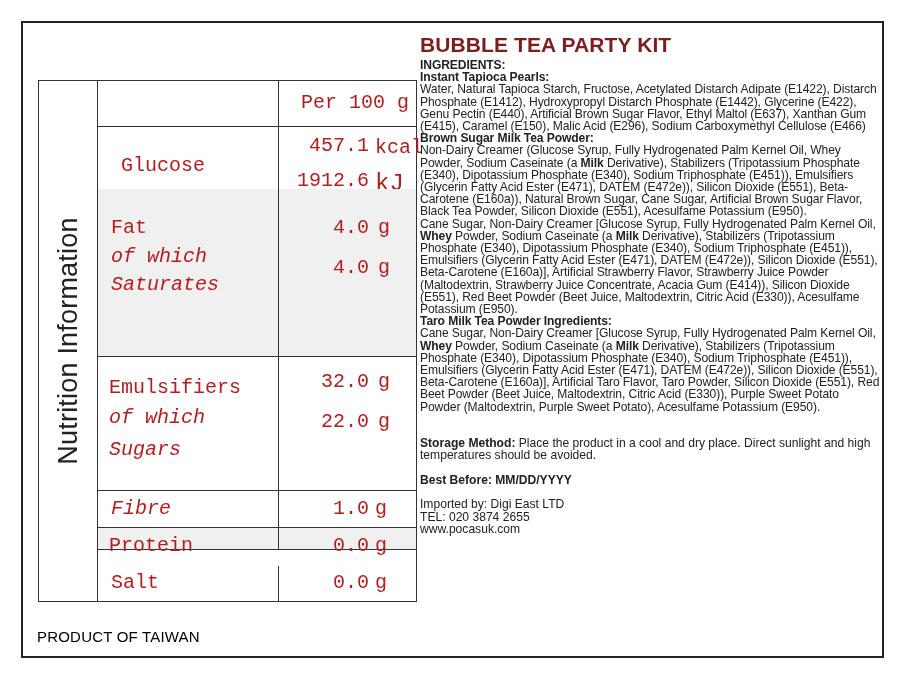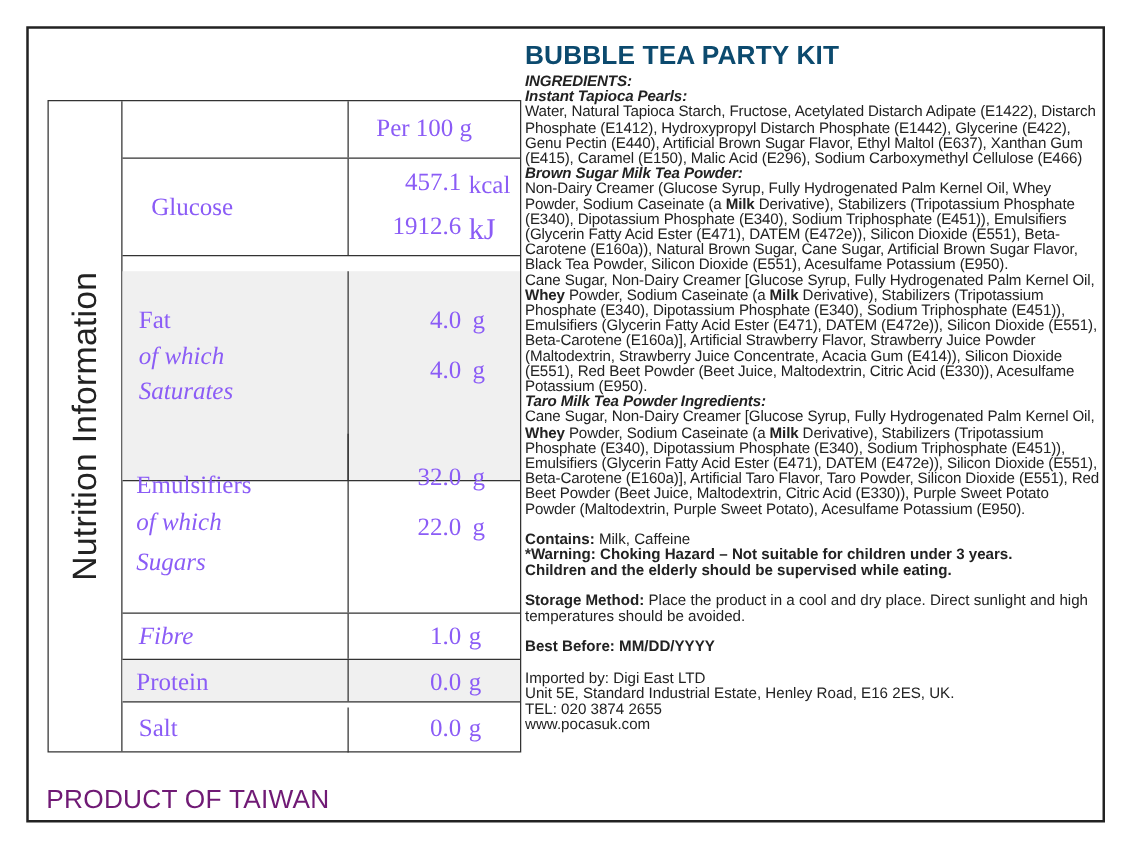--- a/index.html
+++ b/index.html
@@ -9,36 +9,36 @@
     
     .nut-outer { position: absolute; left: 38px; top: 80px; width: 379px; height: 522px; border: 1.5px solid #333; box-sizing: border-box; }
     .nut-side { position: absolute; left: 0; top: 0; width: 59px; height: 100%; border-right: 1.5px solid #333; box-sizing: border-box; }
     .nut-side-label { position: absolute; left: 50%; top: 50%; transform: translate(-50%, -50%) rotate(-90deg); white-space: nowrap; font-family: "Liberation Sans", sans-serif; font-size: 27px; color: #222; letter-spacing: 0.2px; }
     .nut-grid { position: absolute; left: 59px; top: 0; right: 0; bottom: 0; }
     .nrow { position: absolute; left: 0; right: 0; border-bottom: 1.5px solid #333; box-sizing: border-box; }
     .nrow:last-child { border-bottom: none; }
     .nrow.shaded { background: #f0f0f0; }
     .ncol-name { position: absolute; left: 0; top: 0; bottom: 0; width: 181px; border-right: 1.5px solid #333; box-sizing: border-box; }
     .ncol-val { position: absolute; left: 181px; top: 0; bottom: 0; right: 0; }
-    .ntext { position: absolute; font-family: Liberation Serif, serif; font-size: 20px; color: #8b5cf6; white-space: nowrap; line-height: 28px; }
+    .ntext { position: absolute; font-family: Liberation Mono, monospace; font-size: 20px; color: #b91c1c; white-space: nowrap; line-height: 28px; }
     .ital { font-style: italic; }
     .num { text-align: right; width: 90px; }
     .unit { }
 
     
     .right { position: absolute; left: 420px; top: 32px; width: 462px; font-family: "Liberation Sans", sans-serif; }
-    .title { font-size: 21px; font-weight: bold; color: #0c4a6e; line-height: 26px; margin: 0 0 1px 0; letter-spacing: 0.1px; }
+    .title { font-size: 21px; font-weight: bold; color: #7f1d1d; line-height: 26px; margin: 0 0 1px 0; letter-spacing: 0.1px; }
     .ing { font-size: 12.1px; line-height: 12.2px; color: #222; letter-spacing: -0.1px; }
     .ing b { font-weight: bold; }
-    .ing-head { font-weight: bold; display: block; font-style: italic; }
+    .ing-head { font-weight: bold; display: block; }
     .para { display: block; }
     .gap { height: 12px; }
     .block { font-size: 12.1px; line-height: 12.5px; color: #222; }
 
-    .origin { position: absolute; left: 37px; top: 628px; font-family: "Liberation Sans", sans-serif; font-size: 21px; color: #701a75; letter-spacing: 0.2px; }
+    .origin { position: absolute; left: 37px; top: 628px; font-family: "Liberation Sans", sans-serif; font-size: 15px; color: #000000; letter-spacing: 0.2px; }
   </style>
 </head>
 <body>
 
 <div class="label"></div>
 
 <div class="nut-outer">
   <div class="nut-side">
     <div class="nut-side-label">Nutrition Information</div>
   </div>
@@ -56,21 +56,21 @@
         <div class="ntext" style="left:23px; top:25px;">Glucose</div>
       </div>
       <div class="ncol-val">
         <div class="ntext num" style="left:0; top:5px;">457.1</div>
         <div class="ntext unit" style="left:96px; top:7px;">kcal</div>
         <div class="ntext num" style="left:0; top:40px;">1912.6</div>
         <div class="ntext unit" style="left:96px; top:43px; font-size:24px;">kJ</div>
       </div>
     </div>
 
-    <div class="nrow shaded" style="top:136px; height:168px;">
+    <div class="nrow shaded" style="top:108px; height:168px;">
       <div class="ncol-name">
         <div class="ntext" style="left:13px; top:25px;">Fat</div>
         <div class="ntext ital" style="left:13px; top:54px;">of which</div>
         <div class="ntext ital" style="left:13px; top:82px;">Saturates</div>
       </div>
       <div class="ncol-val">
         <div class="ntext num" style="left:0; top:25px;">4.0</div>
         <div class="ntext unit" style="left:99px; top:25px;">g</div>
         <div class="ntext num" style="left:0; top:65px;">4.0</div>
         <div class="ntext unit" style="left:99px; top:65px;">g</div>
@@ -94,21 +94,21 @@
     <div class="nrow" style="top:410px; height:37px;">
       <div class="ncol-name">
         <div class="ntext ital" style="left:13px; top:4px;">Fibre</div>
       </div>
       <div class="ncol-val">
         <div class="ntext num" style="left:0; top:4px;">1.0</div>
         <div class="ntext unit" style="left:96px; top:4px;">g</div>
       </div>
     </div>
 
-    <div class="nrow shaded" style="top:447px; height:34px;">
+    <div class="nrow shaded" style="top:447px; height:22px;">
       <div class="ncol-name">
         <div class="ntext" style="left:11px; top:4px;">Protein</div>
       </div>
       <div class="ncol-val">
         <div class="ntext num" style="left:0; top:4px;">0.0</div>
         <div class="ntext unit" style="left:96px; top:4px;">g</div>
       </div>
     </div>
 
     <div class="nrow" style="top:485px; height:36px;">
@@ -138,39 +138,33 @@
     <span class="para"><span>Non-Dairy Creamer (Glucose Syrup, Fully Hydrogenated Palm Kernel Oil, Whey Powder, Sodium Caseinate (a </span><b>Milk</b><span> Derivative), Stabilizers (Tripotassium Phosphate (E340), Dipotassium Phosphate (E340), Sodium Triphosphate (E451)), Emulsifiers (Glycerin Fatty Acid Ester (E471), DATEM (E472e)), Silicon Dioxide (E551), Beta-Carotene (E160a)), Natural Brown Sugar, Cane Sugar, Artificial Brown Sugar Flavor, Black Tea Powder, Silicon Dioxide (E551), Acesulfame Potassium (E950).</span></span>
 
     <span class="para"><span>Cane Sugar, Non-Dairy Creamer [Glucose Syrup, Fully Hydrogenated Palm Kernel Oil, </span><b>Whey</b><span> Powder, Sodium Caseinate (a </span><b>Milk</b><span> Derivative), Stabilizers (Tripotassium Phosphate (E340), Dipotassium Phosphate (E340), Sodium Triphosphate (E451)), Emulsifiers (Glycerin Fatty Acid Ester (E471), DATEM (E472e)), Silicon Dioxide (E551), Beta-Carotene (E160a)], Artificial Strawberry Flavor, Strawberry Juice Powder (Maltodextrin, Strawberry Juice Concentrate, Acacia Gum (E414)), Silicon Dioxide (E551), Red Beet Powder (Beet Juice, Maltodextrin, Citric Acid (E330)), Acesulfame Potassium (E950).</span></span>
 
     <span class="ing-head">Taro Milk Tea Powder Ingredients:</span>
     <span class="para"><span>Cane Sugar, Non-Dairy Creamer [Glucose Syrup, Fully Hydrogenated Palm Kernel Oil, </span><b>Whey</b><span> Powder, Sodium Caseinate (a </span><b>Milk</b><span> Derivative), Stabilizers (Tripotassium Phosphate (E340), Dipotassium Phosphate (E340), Sodium Triphosphate (E451)), Emulsifiers (Glycerin Fatty Acid Ester (E471), DATEM (E472e)), Silicon Dioxide (E551), Beta-Carotene (E160a)], Artificial Taro Flavor, Taro Powder, Silicon Dioxide (E551), Red Beet Powder (Beet Juice, Maltodextrin, Citric Acid (E330)), Purple Sweet Potato Powder (Maltodextrin, Purple Sweet Potato), Acesulfame Potassium (E950).</span></span>
   </div>
 
   <div class="gap"></div>
 
-  <div class="block">
-    <span class="para"><b>Contains:</b><span> Milk, Caffeine</span></span>
-    <b class="para">*Warning: Choking Hazard – Not suitable for children under 3 years.</b>
-    <b class="para">Children and the elderly should be supervised while eating.</b>
-  </div>
 
   <div class="gap"></div>
 
   <div class="block">
     <span class="para"><b>Storage Method:</b><span> Place the product in a cool and dry place. Direct sunlight and high temperatures should be avoided.</span></span>
   </div>
 
   <div class="gap"></div>
 
   <div class="block">
     <b class="para">Best Before: MM/DD/YYYY</b>
   </div>
 
   <div class="gap"></div>
 
   <div class="block">
     <span class="para">Imported by: Digi East LTD</span>
-    <span class="para">Unit 5E, Standard Industrial Estate, Henley Road, E16 2ES, UK.</span>
     <span class="para">TEL: 020 3874 2655</span>
     <span class="para">www.pocasuk.com</span>
   </div>
 </div>
 
 </body></html>

